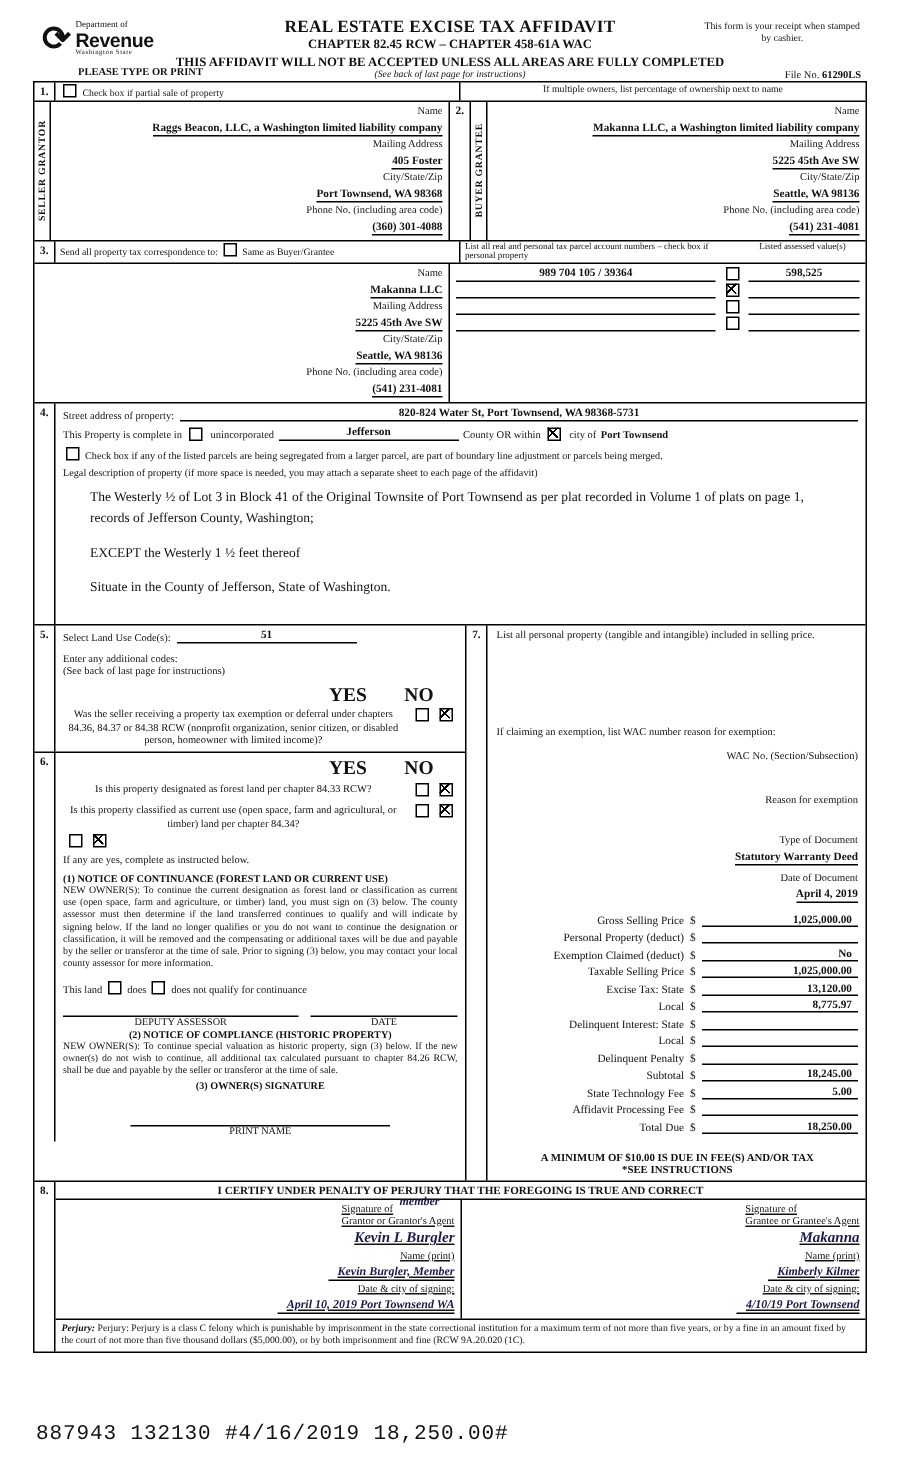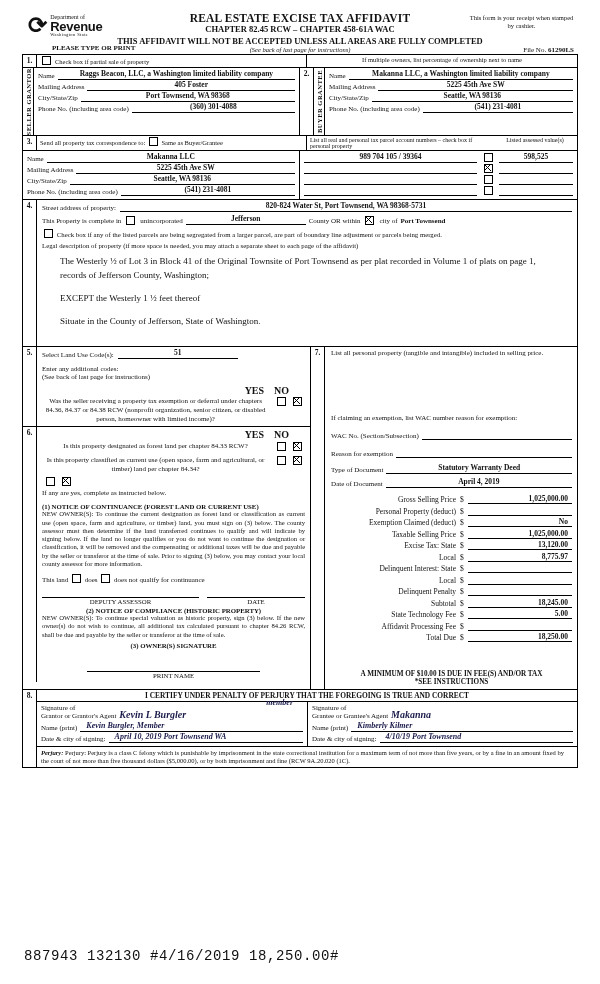--- a/index.html
+++ b/index.html
@@ -41,46 +41,46 @@
       linear-gradient(to bottom right, transparent 44%, #000 44%, #000 56%, transparent 56%),
       linear-gradient(to bottom left, transparent 44%, #000 44%, #000 56%, transparent 56%);}
   .sidelab{writing-mode:vertical-rl;transform:rotate(180deg);font-size:6.5px;font-weight:bold;text-align:center;letter-spacing:.5px;}
   .small{font-size:6.5px;}
   .tiny{font-size:6px;}
 
   .hdrrow{display:flex;border-bottom:1px solid #000;}
   .numbox{width:14px;border-right:1px solid #000;text-align:center;font-weight:bold;font-size:7.5px;padding-top:1px;box-sizing:border-box;}
   .sidebar{width:11px;border-right:1px solid #000;display:flex;align-items:center;justify-content:center;box-sizing:border-box;}
 
-  .fieldline{display:flex;align-items:flex-end;gap:3px;margin:1px 0;}
+  .fieldline{display:flex;align-items:flex-end;gap:3px;margin:1px 0;flex-direction:column;}
   .fieldline .lab{white-space:nowrap;font-size:7px;}
   .fill{flex:1;border-bottom:1px solid #000;text-align:center;font-weight:bold;font-size:7.5px;line-height:1.05;min-height:9px;}
   .fill.left{text-align:left;padding-left:6px;}
 
   
   .legal{font-size:9px;line-height:1.55;padding:6px 14px 4px 18px;}
   .legal p{margin:0 0 9px 0;}
 
   
   .twocol{display:flex;border-top:1px solid #000;}
   .lcol{width:52%;border-right:1px solid #000;box-sizing:border-box;}
   .rcol{width:48%;box-sizing:border-box;}
 
-  .yn{display:flex;justify-content:flex-end;gap:10px;font-size:10px;font-weight:bold;padding-right:16px;}
+  .yn{display:flex;justify-content:flex-end;gap:25px;font-size:13px;font-weight:bold;padding-right:16px;}
   .qrow{display:flex;align-items:flex-start;font-size:7px;line-height:1.25;text-align:center;}
   .qrow .q{flex:1;padding-right:4px;}
   .qrow .b{width:16px;text-align:center;}
 
   .money{display:flex;align-items:flex-end;font-size:7.5px;margin:1.5px 0;}
   .money .ml{text-align:right;padding-right:4px;}
   .money .dollar{width:8px;}
   .money .mv{flex:1;border-bottom:1px solid #000;text-align:right;font-weight:bold;padding-right:4px;min-height:9px;}
 
   .sigrow{display:flex;}
-  .sigcol{width:50%;box-sizing:border-box;padding:2px 4px;}
+  .sigcol{width:50%;box-sizing:border-box;padding:2px 4px;text-decoration:underline;}
   .sigcol.r{border-left:1px solid #000;}
   .hand{font-family:"Liberation Serif",serif;font-style:italic;font-weight:bold;font-size:10px;color:#1b1b4b;}
   .handsm{font-family:"Liberation Serif",serif;font-style:italic;font-weight:bold;font-size:8px;color:#1b1b4b;}
 
   .footer{font-size:6.5px;line-height:1.3;padding:2px 4px;border-top:1px solid #000;}
   .stamp{position:absolute;left:24px;top:948px;font-family:"Liberation Mono",monospace;font-size:14px;letter-spacing:.6px;}
   .center{text-align:center;}
   .b{font-weight:bold;}
   .i{font-style:italic;}
 </style>
@@ -424,21 +424,21 @@
                     <span class="dollar">$</span>
                     <span class="mv"></span>
                   </div>
               <div class="money">
                     <span class="ml" style="flex:1.25">Total Due</span>
                     <span class="dollar">$</span>
                     <span class="mv">18,250.00</span>
                   </div>
             </div>
 
-            <div style="text-align:center;margin-top:28px;">
+            <div style="text-align:center;margin-top:12px;">
               <div style="font-size:7.2px;font-weight:bold;">A MINIMUM OF $10.00 IS DUE IN FEE(S) AND/OR TAX</div>
               <div style="font-size:7.2px;font-weight:bold;">*SEE INSTRUCTIONS</div>
             </div>
           </div>
         </div>
       </div>
     </div>
 
     <div style="display:flex;border-top:1px solid #000;">
       <div class="numbox" style="display:flex;align-items:flex-start;justify-content:center;">8.</div>

